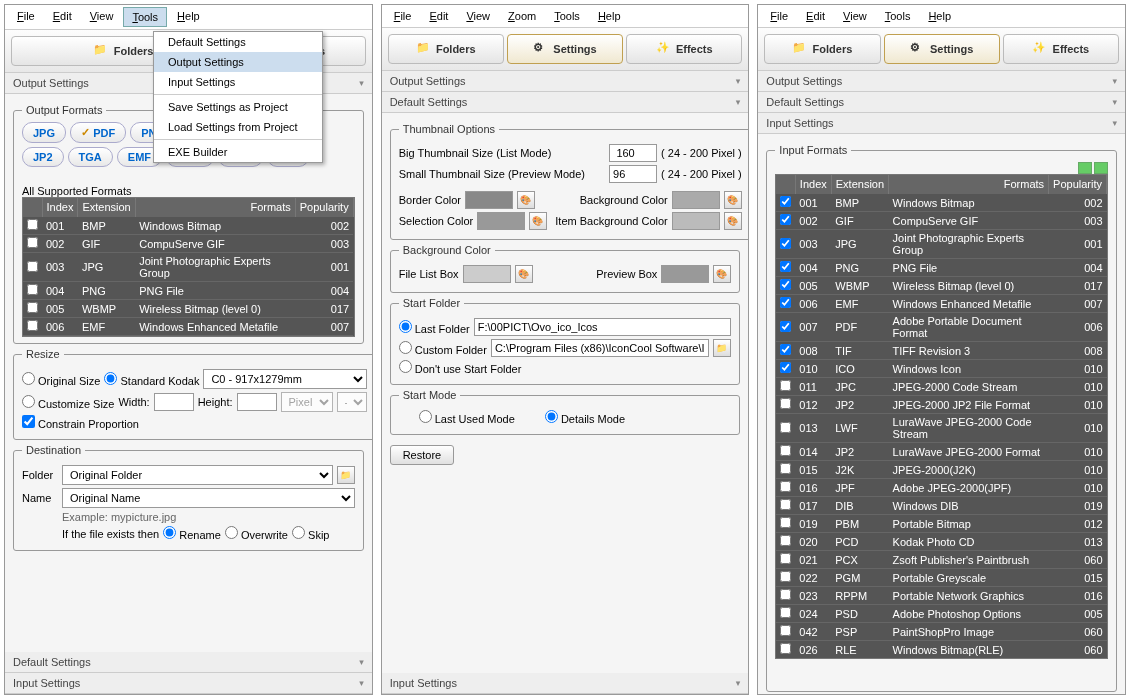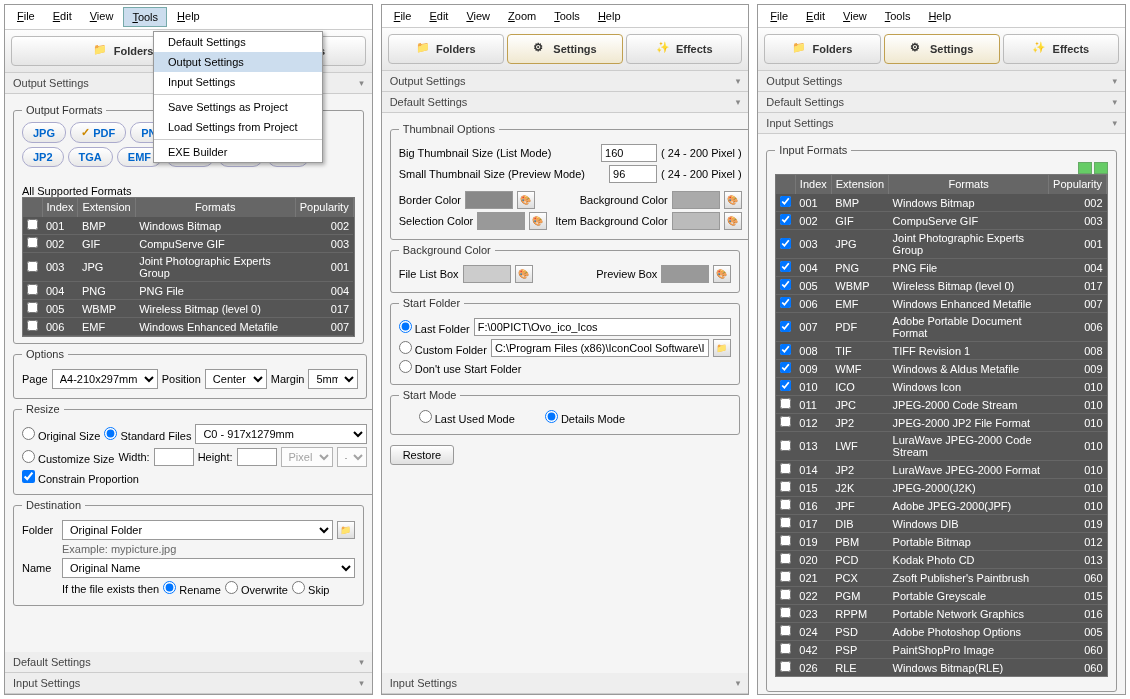--- a/index.html
+++ b/index.html
@@ -15,21 +15,21 @@
 .ic{width:16px;height:16px;display:inline-block}
 .sect{padding:4px 8px;background:#eee;border-bottom:1px solid #ccc;color:#444;display:flex;align-items:center;justify-content:space-between}
 .sect .arrow{font-size:9px;color:#888}
 .body{padding:6px 8px;overflow:auto;flex:1}
 fieldset{border:1px solid #999;border-radius:3px;margin:4px 0;padding:6px 8px}
 legend{padding:0 4px;color:#333}
 .fmtbtns{display:flex;flex-wrap:wrap;gap:4px}
 .fmt{padding:3px 10px;background:linear-gradient(#fff,#e8e8e8);border:1px solid #aac;border-radius:10px;color:#06c;font-weight:bold;font-size:10px;display:flex;align-items:center;gap:3px}
 .fmt .ck{color:#c80}
 .tbl{width:100%;background:#555;color:#fff;font-size:10px;border-collapse:collapse}
-.tbl th{background:#666;padding:3px 4px;text-align:center;font-weight:normal;border-right:1px solid #777}
+.tbl th{background:#666;padding:3px 4px;text-align:right;font-weight:normal;border-right:1px solid #777}
 .tbl td{padding:2px 4px;border-top:1px solid #666}
 .tbl td:first-child{width:18px}
 .tbl input[type=checkbox]{width:11px;height:11px}
 .row{display:flex;align-items:center;gap:4px;margin:3px 0}
 .row label{white-space:nowrap}
 select,input[type=text],input[type=number]{border:1px solid #999;padding:1px 3px;background:#fff;font-size:11px;height:18px}
 select{height:20px}
 .colorbox{width:48px;height:18px;border:1px solid #999;display:inline-block}
 .colorbtn{width:18px;height:18px;border:1px solid #999;background:linear-gradient(#fff,#ddd);display:inline-flex;align-items:center;justify-content:center;font-size:9px}
 .btn{padding:3px 12px;background:linear-gradient(#fff,#e0e0e0);border:1px solid #999;border-radius:3px}
@@ -179,35 +179,24 @@
                 <td>007</td>
                 <td>PDF</td>
                 <td>Adobe Portable Document Format</td>
                 <td style="text-align:right">006</td>
               </tr>
             </tbody>
           </table>
         </div>
 </fieldset>
 <fieldset>
-        <legend>Options</legend>
-<div class="row">
-          <label>Page</label>
-          <select style="flex:1"><option>A4-210x297mm</option></select>
-<label>Position</label>
-          <select><option>Center</option></select>
-<label>Margin</label>
-          <select style="width:50px"><option>5mm</option></select>
-        </div>
-</fieldset>
-<fieldset>
         <legend>Resize</legend>
 <div class="row">
           <label><input type="radio" name="rs" style=""> <span>Original Size</span></label>
-<label><input type="radio" name="rs" checked="" style=""> <span>Standard Files</span></label>
+<label><input type="radio" name="rs" checked="" style=""> <span>Standard Kodak</span></label>
 <select style="flex:1"><option>C0 - 917x1279mm</option></select>
         </div>
 <div class="row">
           <label><input type="radio" name="rs" style=""> <span>Customize Size</span></label>
 <label>Width:</label>
           <input type="text" style="width: 40px;" disabled="">
 <label>Height:</label>
           <input type="text" style="width: 40px;" disabled="">
 <select disabled=""><option>Pixel</option></select>
 <select style="width:30px" disabled=""><option>-</option></select>
@@ -216,26 +205,26 @@
           <label><input type="checkbox" checked="" style=""> <span>Constrain Proportion</span></label>
         </div>
 </fieldset>
 <fieldset>
         <legend>Destination</legend>
 <div class="row">
           <label style="width:36px">Folder</label>
           <select style="flex:1"><option>Original Folder</option></select>
           <span class="colorbtn">📁</span>
         </div>
+<div class="row">
+          <label style="width:36px">Name</label>
+          <select style="flex:1"><option>Original Name</option></select>
+        </div>
 <div class="row" style="padding-left:40px;color:#666">
           <span>Example: mypicture.jpg</span>
-        </div>
-<div class="row">
-          <label style="width:36px">Name</label>
-          <select style="flex:1"><option>Original Name</option></select>
         </div>
 <div class="row" style="padding-left:40px">
           <span>If the file exists then</span>
 <label><input type="radio" name="ex" checked="" style=""> <span>Rename</span></label>
 <label><input type="radio" name="ex" style=""> <span>Overwrite</span></label>
 <label><input type="radio" name="ex" style=""> <span>Skip</span></label>
         </div>
 </fieldset>
 </div>
 <div class="sect">
@@ -277,21 +266,21 @@
     </div>
 <div class="sect">
       <span>Default Settings</span>
       <span class="arrow">▾</span>
     </div>
 <div class="body">
 <fieldset>
         <legend>Thumbnail Options</legend>
 <div class="row">
           <label style="flex:1">Big Thumbnail Size (List Mode)</label>
-          <input type="number" style="width: 56px;" value="160">
+          <input type="number" style="width: 48px; text-align: center;" value="160">
           <span>( 24 - 200 Pixel )</span>
         </div>
 <div class="row">
           <label style="flex:1">Small Thumbnail Size (Preview Mode)</label>
           <input type="number" style="width: 48px;" value="96">
           <span>( 24 - 200 Pixel )</span>
         </div>
 <div class="row" style="margin-top:8px">
           <label>Border Color</label>
           <span class="colorbox" style="background:#888"></span>
@@ -452,29 +441,22 @@
                 <td><input type="checkbox" checked="" style=""></td>
                 <td>007</td>
                 <td>PDF</td>
                 <td>Adobe Portable Document Format</td>
                 <td style="text-align:right">006</td>
               </tr>
               <tr>
                 <td><input type="checkbox" checked="" style=""></td>
                 <td>008</td>
                 <td>TIF</td>
-                <td>TIFF Revision 1</td>
+                <td>TIFF Revision 3</td>
                 <td style="text-align:right">008</td>
-              </tr>
-              <tr>
-                <td><input type="checkbox" checked="" style=""></td>
-                <td>009</td>
-                <td>WMF</td>
-                <td>Windows &amp; Aldus Metafile</td>
-                <td style="text-align:right">009</td>
               </tr>
               <tr>
                 <td><input type="checkbox" checked="" style=""></td>
                 <td>010</td>
                 <td>ICO</td>
                 <td>Windows Icon</td>
                 <td style="text-align:right">010</td>
               </tr>
               <tr>
                 <td><input type="checkbox" style=""></td>

